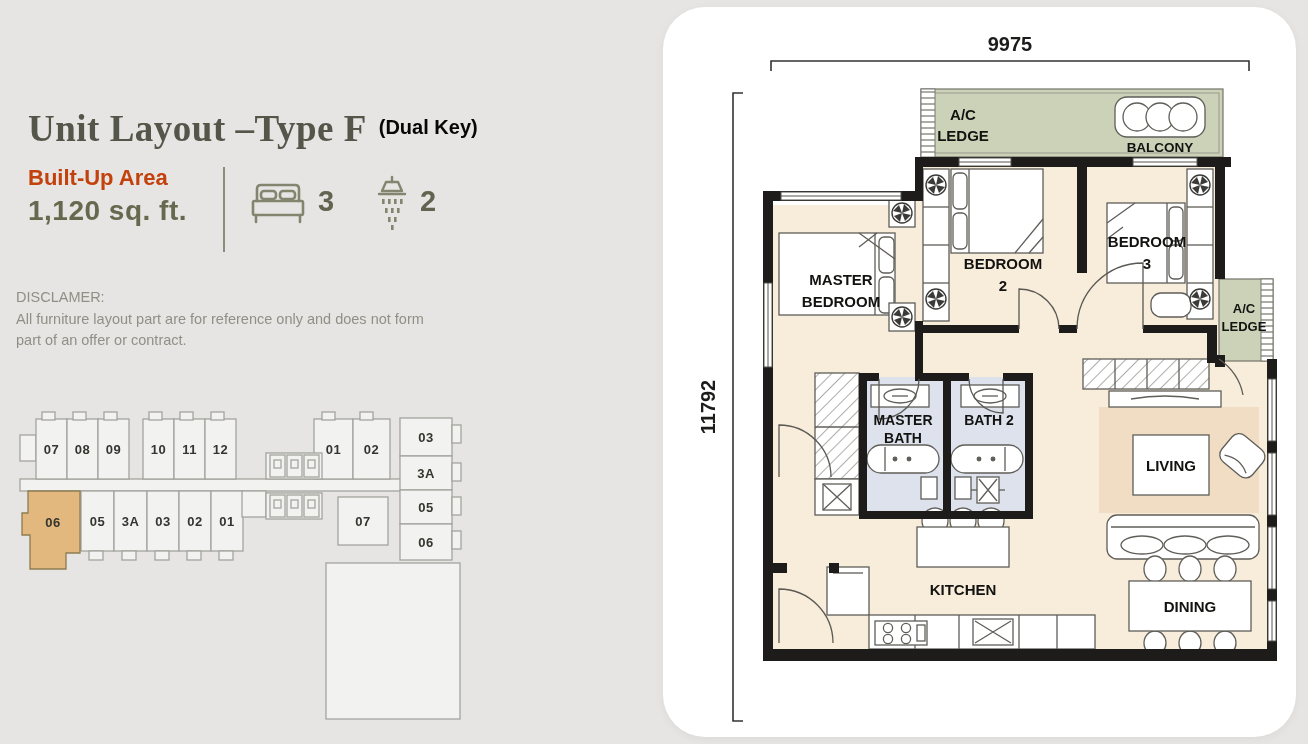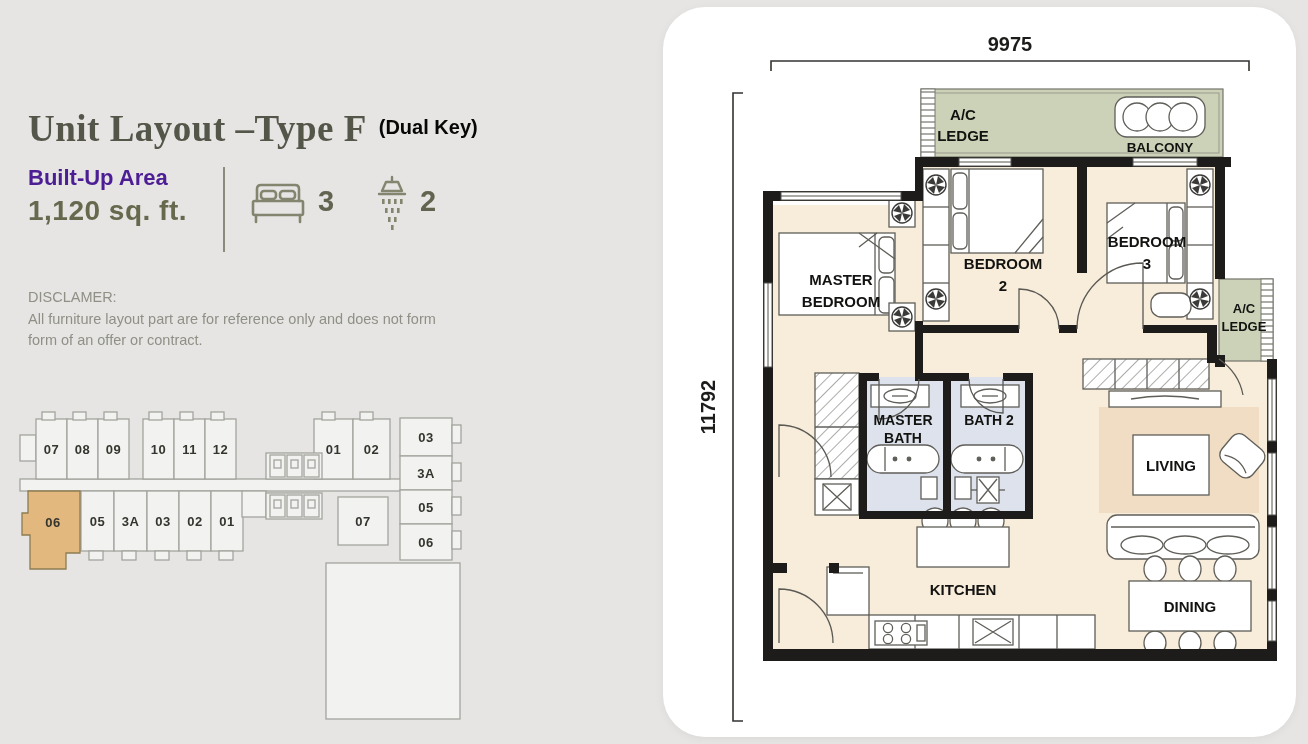--- a/index.html
+++ b/index.html
@@ -11,25 +11,25 @@
   .left-panel{position:absolute;inset:0;width:663px;height:744px;margin-top:17px;}
   .title{
     position:absolute;left:28px;top:90px;white-space:nowrap;
     font-family:"Liberation Serif",serif;font-weight:700;font-size:37px;
     color:#54564a;letter-spacing:.5px;
   }
   .title .suffix{
     font-family:"Liberation Sans",sans-serif;font-weight:700;font-size:20px;
     color:#070707;margin-left:12px;position:relative;top:-7px;letter-spacing:0;
   }
-  .built-label{position:absolute;left:28px;top:148px;font-size:22px;font-weight:600;color:#4c1d95;}
+  .built-label{position:absolute;left:28px;top:148px;font-size:22px;font-weight:600;color:#c2410c;}
   .built-value{position:absolute;left:28px;top:178px;font-size:28px;font-weight:700;color:#67694f;letter-spacing:.5px;}
   .divider{position:absolute;left:223px;top:150px;width:2px;height:85px;background:#8b8c7c;}
   .spec-count{position:absolute;top:168px;font-size:29px;font-weight:600;color:#636450;}
-  .disclaimer{position:absolute;left:28px;top:270px;width:470px;font-size:14.5px;color:#8f9086;line-height:1.4;}
+  .disclaimer{position:absolute;left:16px;top:270px;width:470px;font-size:14.5px;color:#8f9086;line-height:1.4;}
   .disclaimer .head{margin-bottom:2px;}
   .card{
     position:absolute;left:663px;top:7px;width:633px;height:730px;
     background:#ffffff;border-radius:42px;box-shadow:0 2px 10px rgba(0,0,0,.05);
   }
   svg text{font-family:"Liberation Sans",sans-serif;}
 </style>
 </head>
 <body>
 
@@ -71,21 +71,21 @@
       <rect x="16" y="42" width="2.6" height="5"></rect>
         <rect x="22" y="42" width="2.6" height="5"></rect>
       <rect x="19" y="50" width="2.6" height="5"></rect>
     </g>
   </svg>
   <div class="spec-count" style="left:420px">2</div>
 
   <div class="disclaimer">
     <div class="head">DISCLAMER:</div>
     <div>All furniture layout part are for reference only and does not form</div>
-    <div>form of an offer or contract.</div>
+    <div>part of an offer or contract.</div>
   </div>
 
   <svg style="position:absolute;left:8px;top:388px" width="460" height="330" viewBox="0 0 460 330">
     <g fill="#f2f2f0" stroke="#a4a49e" stroke-width="1.3">
 
       <rect x="12" y="74" width="402" height="12"></rect>
 
       <rect x="12" y="30" width="16" height="26"></rect>
       <rect x="28" y="14" width="31" height="60"></rect>
         <rect x="59" y="14" width="31" height="60"></rect>

